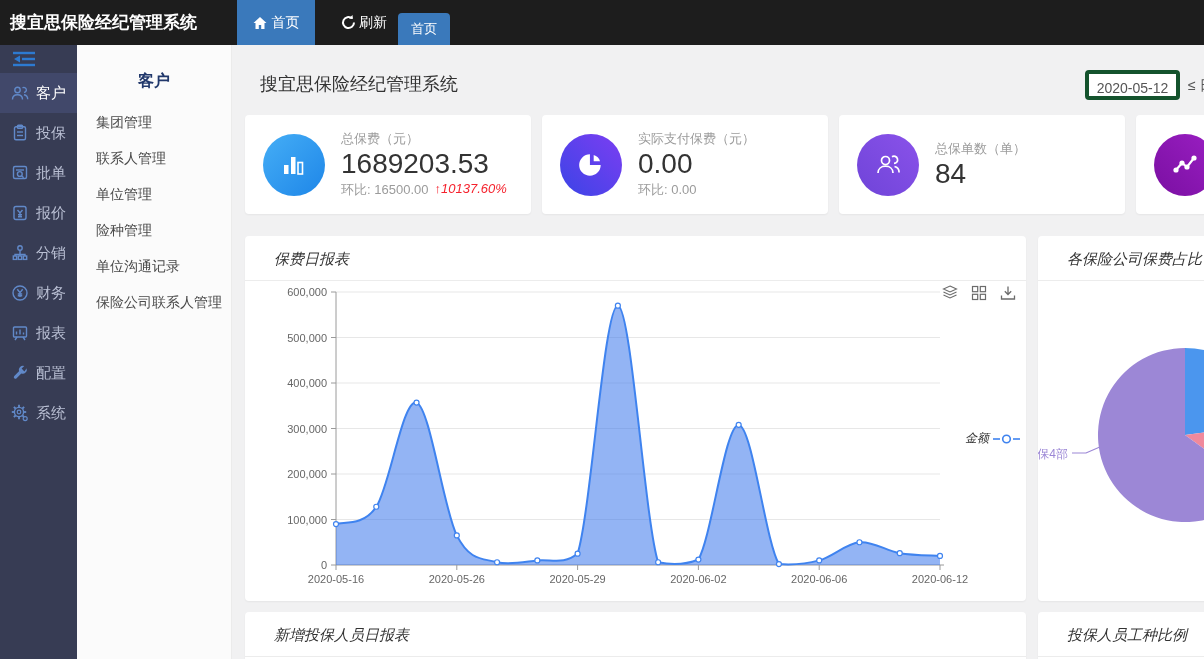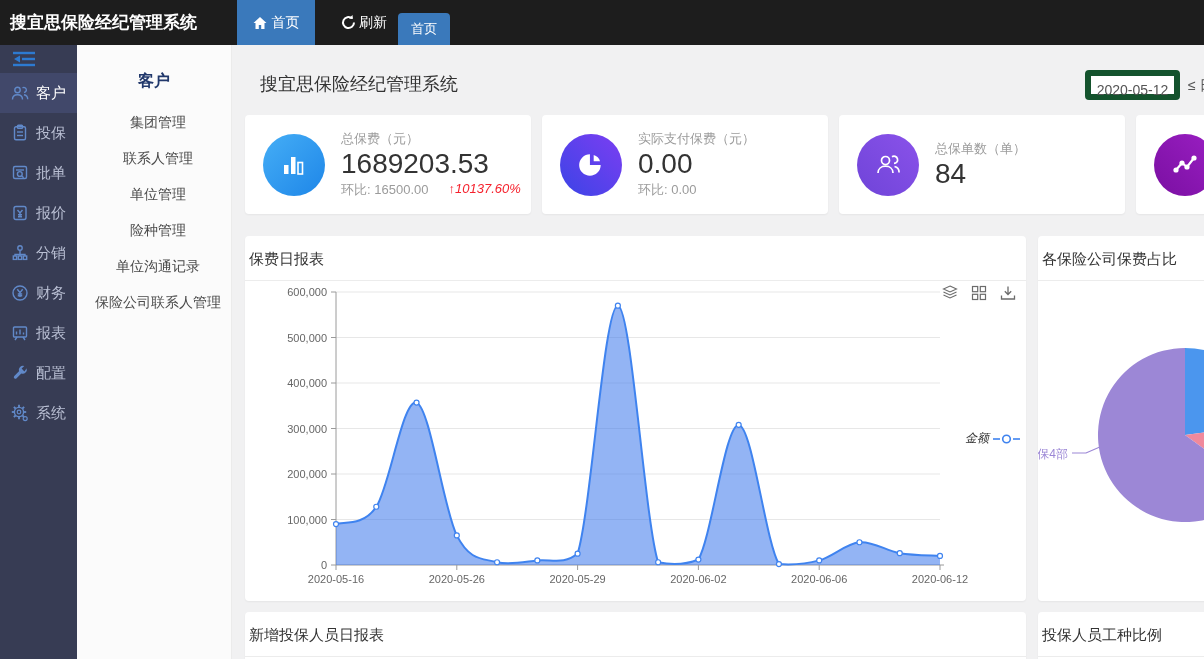--- a/index.html
+++ b/index.html
@@ -19,47 +19,47 @@
   .rail-collapse{height:28px;display:flex;align-items:center;padding-left:11px;cursor:pointer;}
   .rail-item{height:40px;display:flex;align-items:center;padding-left:11px;gap:7px;color:#b9bfd3;
     font-size:15px;cursor:pointer;}
   .rail-item.active{background:#41486a;color:#fff;}
   .rail-item svg{flex:none;}
   
   .submenu{position:absolute;left:77px;top:45px;width:155px;height:614px;background:#fbfbfb;
     border-right:1px solid #ebebeb;}
   .submenu-header{margin-top:26px;text-align:center;font-size:16px;font-weight:bold;color:#21386b;}
   .submenu-list{margin-top:12px;}
-  .submenu-item{height:36px;line-height:36px;padding-left:8px;font-size:14px;color:#4a4a4a;cursor:pointer;white-space:nowrap;text-align:center;}
+  .submenu-item{height:36px;line-height:36px;padding-left:19px;font-size:14px;color:#4a4a4a;cursor:pointer;white-space:nowrap;}
   
   .page-heading{position:absolute;left:260px;top:72px;font-size:18px;color:#333;}
   .date-box{position:absolute;left:1085px;top:70px;width:95px;height:30px;background:#fff;
-    border:6px solid #14532d;border-radius:4px;font-size:14px;color:#555;text-align:center;line-height:28px;cursor:pointer;}
+    border:4px solid #14532d;border-radius:4px;font-size:14px;color:#555;text-align:center;line-height:28px;cursor:pointer;}
   .date-suffix{position:absolute;left:1188px;top:77px;font-size:14px;color:#555;white-space:nowrap;}
   
   .card{position:absolute;top:115px;height:99px;width:286px;background:#fff;border-radius:4px;
     display:flex;align-items:center;box-shadow:0 1px 2px rgba(0,0,0,.05);}
   .card-icon{width:62px;height:62px;border-radius:50%;margin:0 16px 0 18px;flex:none;
     display:flex;align-items:center;justify-content:center;}
   .ci-1{background:linear-gradient(135deg,#45aef6,#1e86e8);}
   .ci-2{background:linear-gradient(45deg,#3b44e6,#7c3ef2);}
   .ci-3{background:linear-gradient(45deg,#6f44d8,#8a52ea);}
   .ci-4{background:linear-gradient(45deg,#7a0fa2,#9a1fc2);}
   .card-label{font-size:13px;color:#9b9b9b;}
   .card-value{font-size:28px;color:#333;line-height:1.12;}
-  .card-sub{font-size:13px;color:#9b9b9b;display:flex;gap:20px;margin-top:2px;}
+  .card-sub{font-size:13px;color:#9b9b9b;display:flex;gap:6px;margin-top:2px;}
   .delta{color:#f5222d;font-style:italic;}
   
   .panel{position:absolute;background:#fff;border-radius:4px;box-shadow:0 1px 2px rgba(0,0,0,.05);overflow:hidden;}
   #panel-premium{left:245px;top:236px;width:781px;height:365px;}
   #panel-pie{left:1038px;top:236px;width:380px;height:365px;}
   #panel-insured{left:245px;top:612px;width:781px;height:90px;}
   #panel-job{left:1038px;top:612px;width:380px;height:90px;}
-  .panel-title{height:45px;line-height:45px;padding-left:4px;font-size:15px;color:#333;
-    border-bottom:1px solid #ececec;}
+  .panel-title{height:45px;line-height:45px;padding-left:29px;font-size:15px;color:#333;
+    border-bottom:1px solid #ececec;font-style:italic;}
   .toolbox{position:absolute;top:49px;right:10px;display:flex;gap:13px;}
   .toolbox span{cursor:pointer;display:flex;}
   .legend{position:absolute;right:6px;top:194px;display:flex;align-items:center;gap:4px;
     font-size:12px;color:#333;cursor:pointer;font-style:italic;}
 </style>
 </head>
 <body>
 
 <div class="topbar">
   <div class="brand">搜宜思保险经纪管理系统</div>

